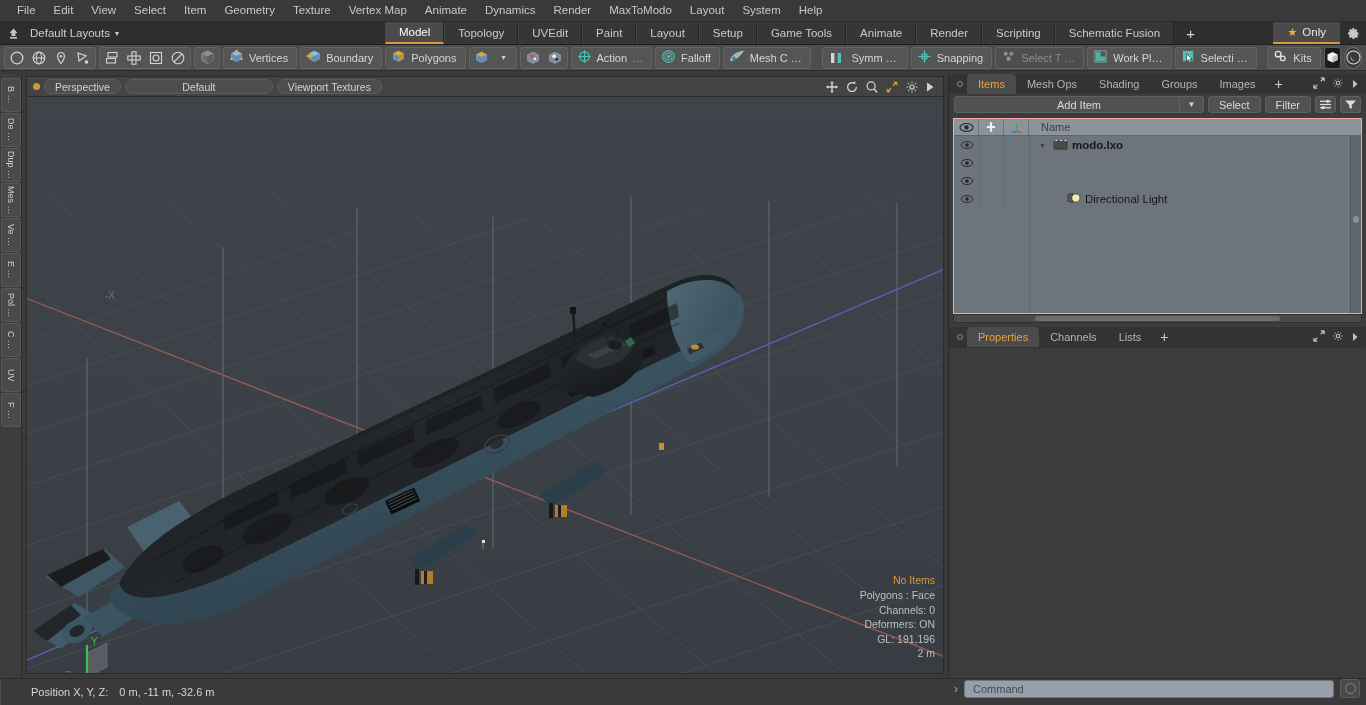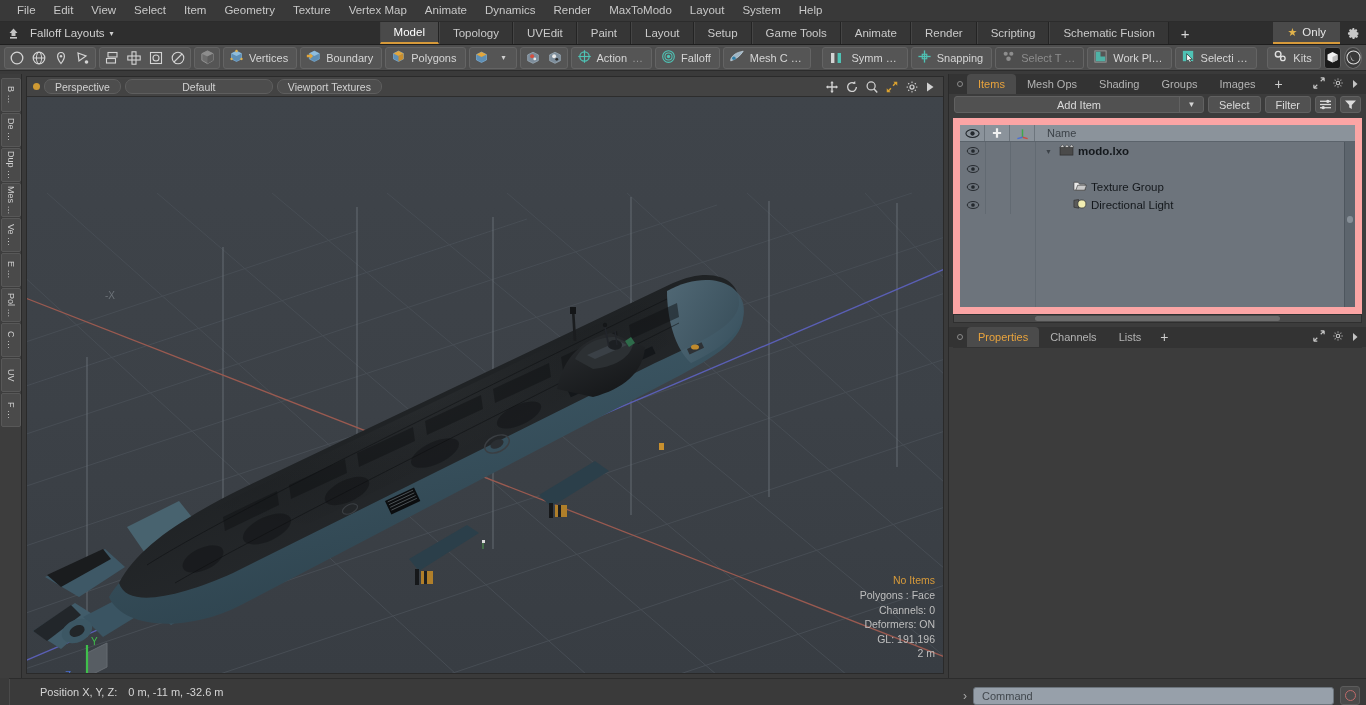--- a/index.html
+++ b/index.html
@@ -185,21 +185,21 @@
     display: flex; align-items: center;
   }
   .iconbtn {
     width: 21px; height: 17px; background: #515151; border: 1px solid #616161;
     border-radius: 3px; display:flex;align-items:center;justify-content:center;
   }
 
   
   #tree {
     position: absolute; left: 4px; right: 4px; top: 44px; height: 196px;
-    background: #6d747c; border: 7px solid #fca5a5;
+    background: #6d747c; border: 1px solid #fca5a5;
     display: flex; flex-direction: column;
   }
   #tree-head {
     height: 17px; background: #8b939b; display: flex; align-items: stretch;
     border-bottom: 1px solid #5b636b; flex: 0 0 auto;
   }
   #tree-head .hc {
     width: 25px; border-right: 1px solid #6d757d;
     display: flex; align-items: center; justify-content: center;
   }
@@ -233,22 +233,22 @@
   #tree-hscroll .knob { position:absolute; left:20%; width: 60%; top:1px;bottom:1px; background:#6c6c6c; border-radius:3px;}
 
   #props-tabs { position: absolute; left: 0; right: 0; top: 253px; }
   #props-body {
     position: absolute; left: 4px; right: 4px; top: 273px; bottom: 4px;
     background: #3c3c3c; border-top: 1px solid #333;
   }
 
   
   #bottom {
-    position: absolute; left: 9px; right: 0; bottom: 0; height: 27px;
-    background: #3a3a3a; display: flex; align-items: flex-end;
+    position: absolute; left: 0; right: 0; bottom: 0; height: 27px;
+    background: #3a3a3a; display: flex; align-items: flex-start;
     border-top: 1px solid #2c2c2c;
   }
   #bottom-left {
     width: 944px; height: 100%; display: flex; align-items: center;
     padding-left: 22px;
   }
   #posreadout { color: #d5d5d5; font-size: 11px; padding-left: 8px; }
   #bottom-right { flex: 1; display: flex; align-items: center; gap: 6px; padding: 0 6px; }
   #cmdarrow { color: #a9a9a9; font-size: 12px; padding-left: 4px;}
   #cmdinput {
@@ -284,21 +284,21 @@
 </div>
 
 <div id="layoutbar">
   <div id="homeicon">
     <svg width="13" height="13" viewBox="0 0 13 13">
         <path d="M6.5 1.5 L10.5 6 L8.5 6 L8.5 9 L4.5 9 L4.5 6 L2.5 6 Z" fill="#c4c4c4"></path>
         <rect x="3" y="10" width="7" height="1.6" fill="#c4c4c4"></rect>
       </svg>
   </div>
   <div id="layoutsel">
-    <span>Falloff Layouts</span>
+    <span>Default Layouts</span>
     <span class="caret">▾</span>
   </div>
   <div id="tabspacer"></div>
   <div id="tabstrip">
     <div class="tab active">Model</div>
     <div class="tab">Topology</div>
     <div class="tab">UVEdit</div>
     <div class="tab">Paint</div>
     <div class="tab">Layout</div>
     <div class="tab">Setup</div>
@@ -945,30 +945,20 @@
 
           <div class="trow">
             <div class="eye">
               <svg width="14" height="10" viewBox="0 0 16 11">
                   <ellipse cx="8" cy="5.5" rx="6.6" ry="4" fill="none" stroke="#23282d" stroke-width="1.1"></ellipse>
                   <circle cx="8" cy="5.5" r="2.1" fill="#23282d"></circle>
                 </svg>
             </div>
             <div class="c2"></div>
               <div class="c3"></div>
-            <div class="lbl" style="padding-left:24px;">
-              <span style="width:10px;"></span>
-              <span>
-                <svg width="14" height="12" viewBox="0 0 15 12">
-                    <path d="M1 10.5 L1 2 L5.5 2 L7 4 L13 4 L13 10.5 Z" fill="#e9e9e9" stroke="#3a3a3a" stroke-width="0.7"></path>
-                    <path d="M3 10.5 L5 5.2 L14.5 5.2 L12.5 10.5 Z" fill="#c9c9c9" stroke="#3a3a3a" stroke-width="0.7"></path>
-                  </svg>
-              </span>
-              <span>Texture Group</span>
-            </div>
           </div>
 
           <div class="trow">
             <div class="eye">
               <svg width="14" height="10" viewBox="0 0 16 11">
                   <ellipse cx="8" cy="5.5" rx="6.6" ry="4" fill="none" stroke="#23282d" stroke-width="1.1"></ellipse>
                   <circle cx="8" cy="5.5" r="2.1" fill="#23282d"></circle>
                 </svg>
             </div>
             <div class="c2"></div>

